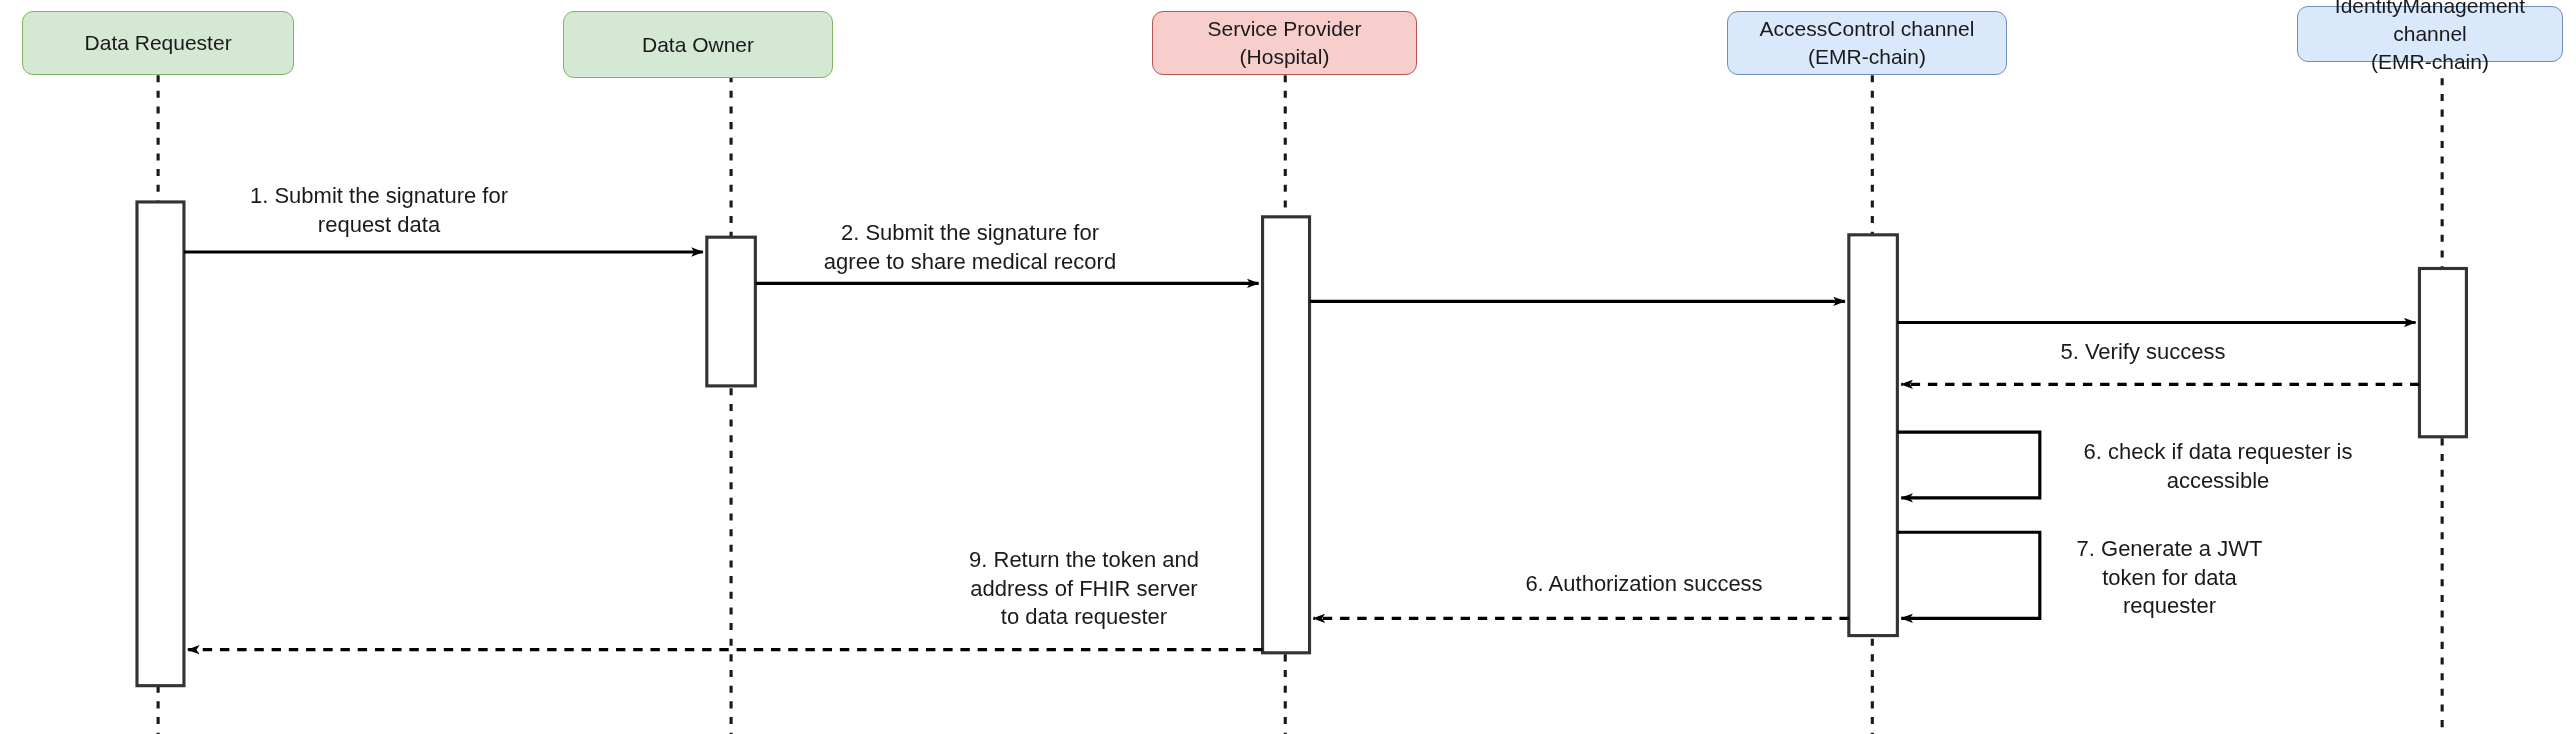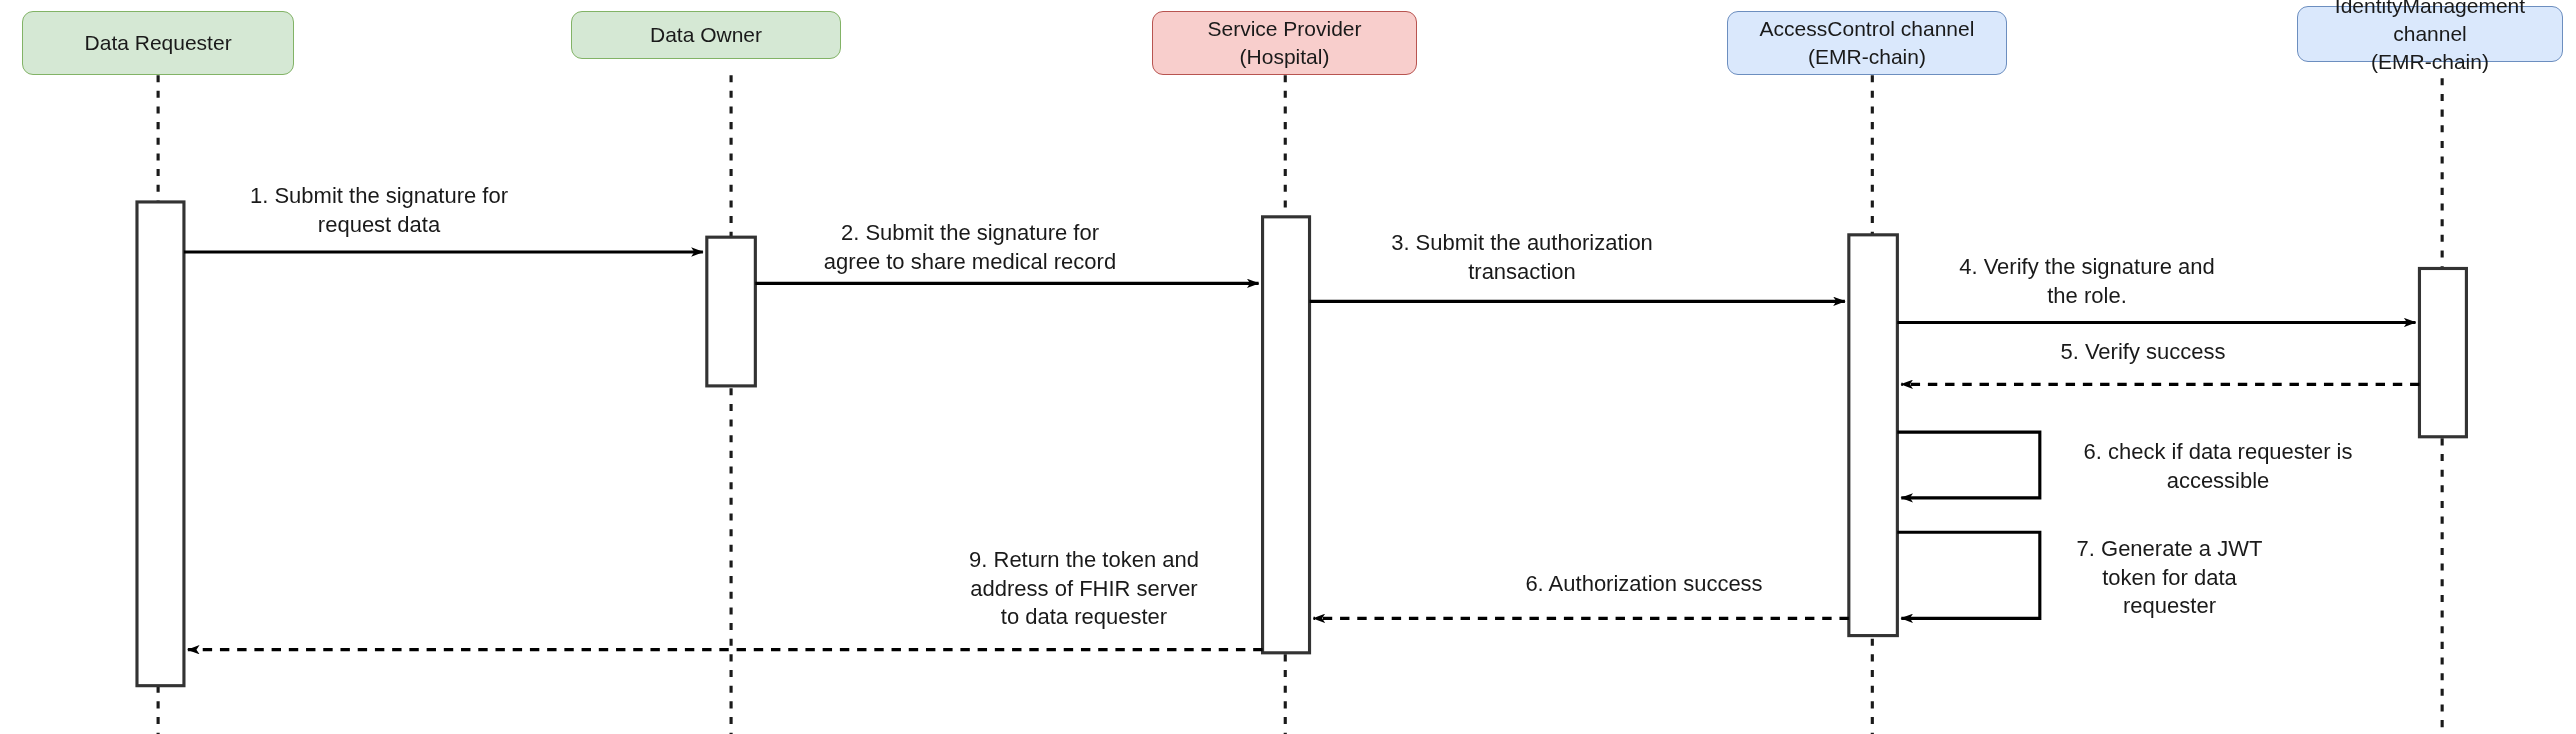--- a/index.html
+++ b/index.html
@@ -108,21 +108,21 @@
 
     <line x1="2362" y1="790" x2="1678" y2="790" stroke="#000000" stroke-width="4" stroke-dasharray="12,10" marker-end="url(#arrow-solid-left)"></line>
 
     <line x1="1613" y1="830" x2="240" y2="830" stroke="#000000" stroke-width="4" stroke-dasharray="12,10" marker-end="url(#arrow-solid-left)"></line>
   </svg>
 
   <div class="actor-box actor-green" style="left:22px; top:11px; width:272px; height:64px;padding-left:8px;">
     <span>Data Requester</span>
   </div>
 
-  <div class="actor-box actor-green" style="left:563px; top:11px; width:270px; height:48px;margin-left:8px;">
+  <div class="actor-box actor-green" style="left:563px; top:11px; width:270px; height:67px;">
     <span>Data Owner</span>
   </div>
 
   <div class="actor-box actor-red" style="left:1152px; top:11px; width:265px; height:64px;">
     <span>Service Provider
 (Hospital)</span>
   </div>
 
   <div class="actor-box actor-blue" style="left:1727px; top:11px; width:280px; height:64px;align-items:center;">
     <span>AccessControl channel
@@ -134,25 +134,21 @@
 channel
 (EMR-chain)</span>
   </div>
 
   <div class="msg-label" style="left:207px; top:182px; width:344px;">1. Submit the signature for
 request data</div>
 
   <div class="msg-label" style="left:786px; top:219px; width:368px;">2. Submit the signature for
 agree to share medical record</div>
 
-  <div class="msg-label" style="left:1346px; top:229px; width:352px;">3. Submit the authorization
-transaction</div>
 
-  <div class="msg-label" style="left:1911px; top:253px; width:352px;">4. Verify the signature and
-the role.</div>
 
   <div class="msg-label" style="left:2018px; top:338px; width:250px;">5. Verify success</div>
 
   <div class="msg-label" style="left:2046px; top:438px; width:344px;">6. check if data requester is
 accessible</div>
 
   <div class="msg-label" style="left:2052px; top:535px; width:235px;text-align:center;">7. Generate a JWT
 token for data
 requester</div>
 

